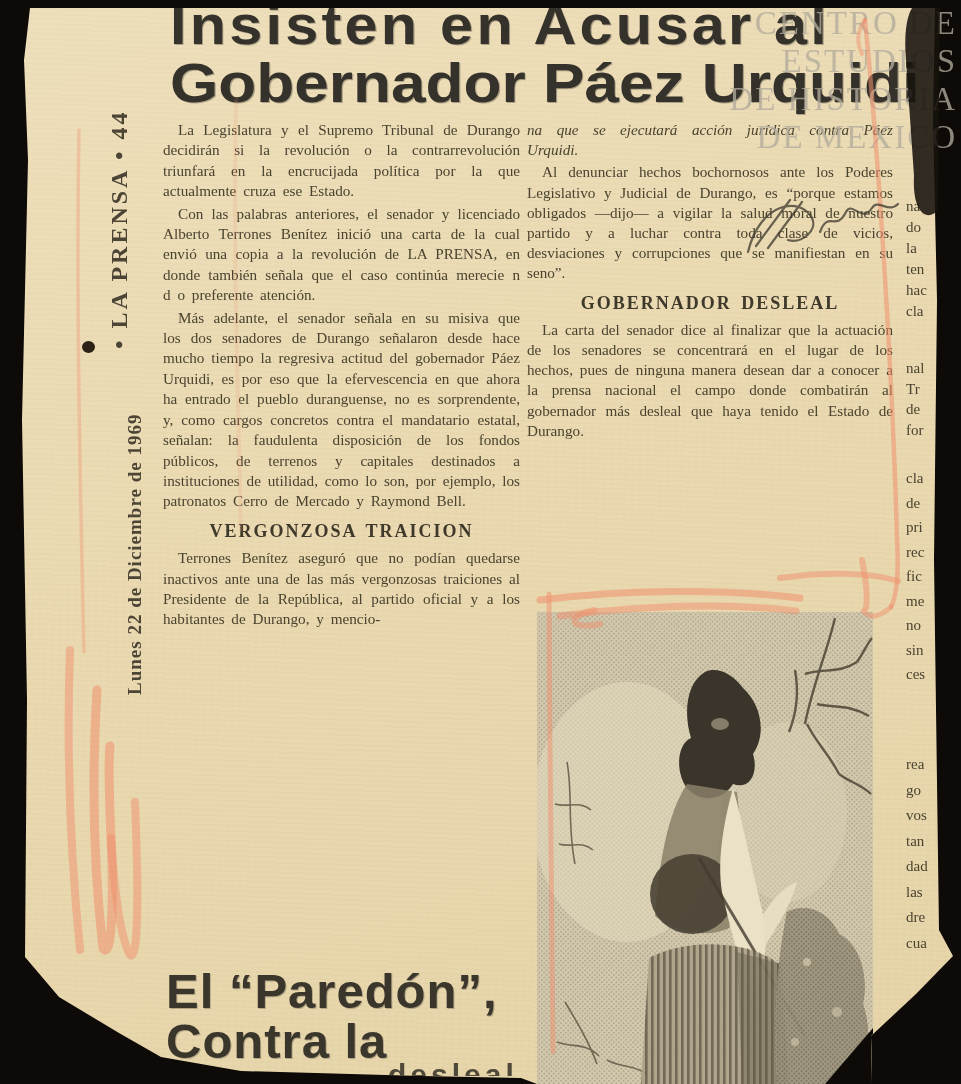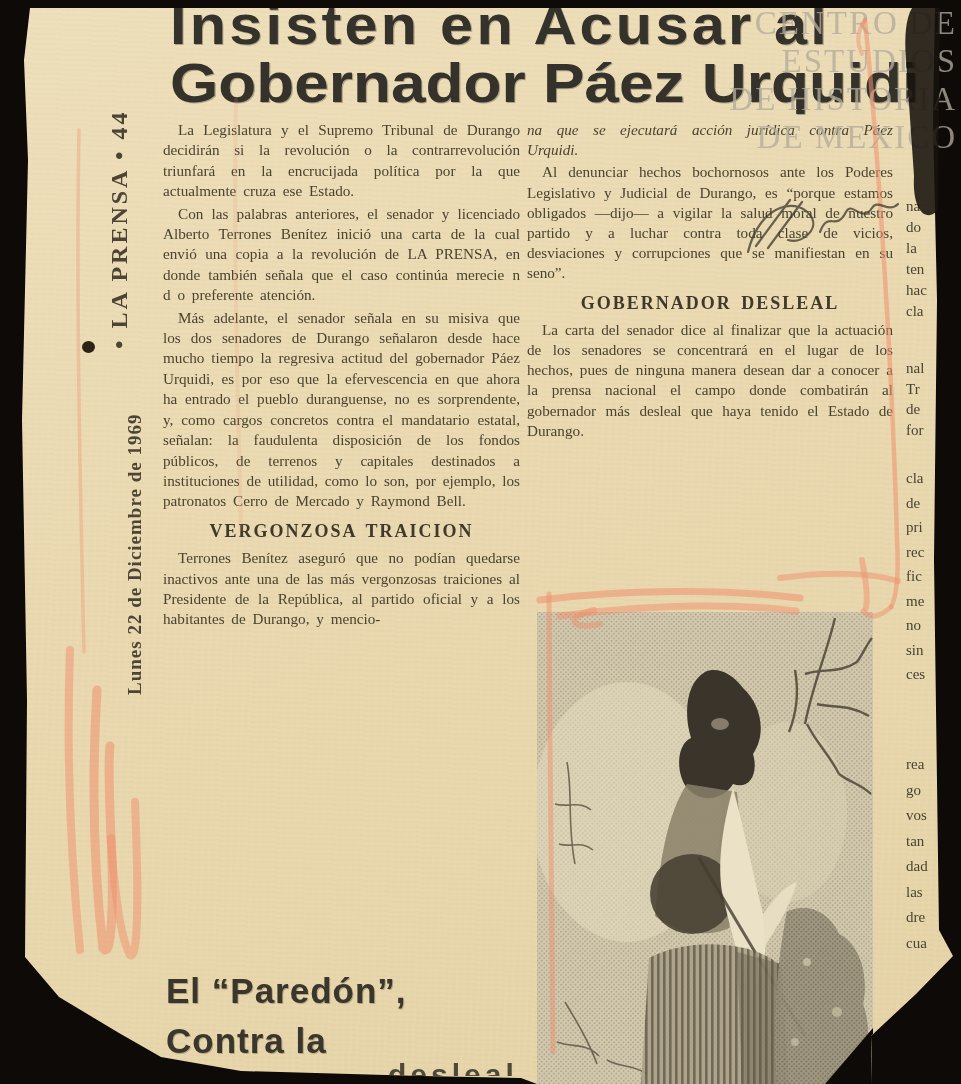--- a/index.html
+++ b/index.html
@@ -30,21 +30,21 @@
   .colL{left:163px;top:120px;width:357px;line-height:20.4px;}
   .colR{left:527px;top:120px;width:366px;line-height:20.2px;}
   .col p{margin:0 0 2px 0;text-indent:15px;}
   .col p.noindent{text-indent:0;font-style:italic;}
   .subhead{font-weight:bold;text-align:center;text-indent:0 !important;letter-spacing:2px;
            font-size:18px;color:#3f392b;margin:9px 0 7px 0 !important;}
   
   .frag{position:absolute;left:906px;width:50px;color:#49432f;font-size:15px;overflow:hidden;}
   
   .bottomhead{position:absolute;left:166px;top:966px;color:#3a362c;font-family:"Liberation Sans",sans-serif;
-              font-weight:bold;font-size:35px;line-height:50px;letter-spacing:1px;
+              font-weight:bold;font-size:49px;line-height:50px;letter-spacing:1px;
               text-shadow:1px 1px 0 rgba(60,55,45,.3);}
   
   .wm{position:absolute;right:4px;text-align:right;color:#b3ac9d;opacity:.78;
       font-family:"Liberation Serif",serif;pointer-events:none;}
   .wm-l{font-size:33px;letter-spacing:2px;line-height:38px;}
   .wm-f{font-size:25px;letter-spacing:11px;color:#bab3a4;opacity:.85;}
   .photo{position:absolute;left:537px;top:612px;width:336px;height:472px;}
   .holedot{position:absolute;left:82px;top:341px;width:13px;height:12px;border-radius:50%;
            background:#2c2215;}
   .cutletters{position:absolute;left:388px;top:1058px;width:160px;height:18px;color:#2a261f;

